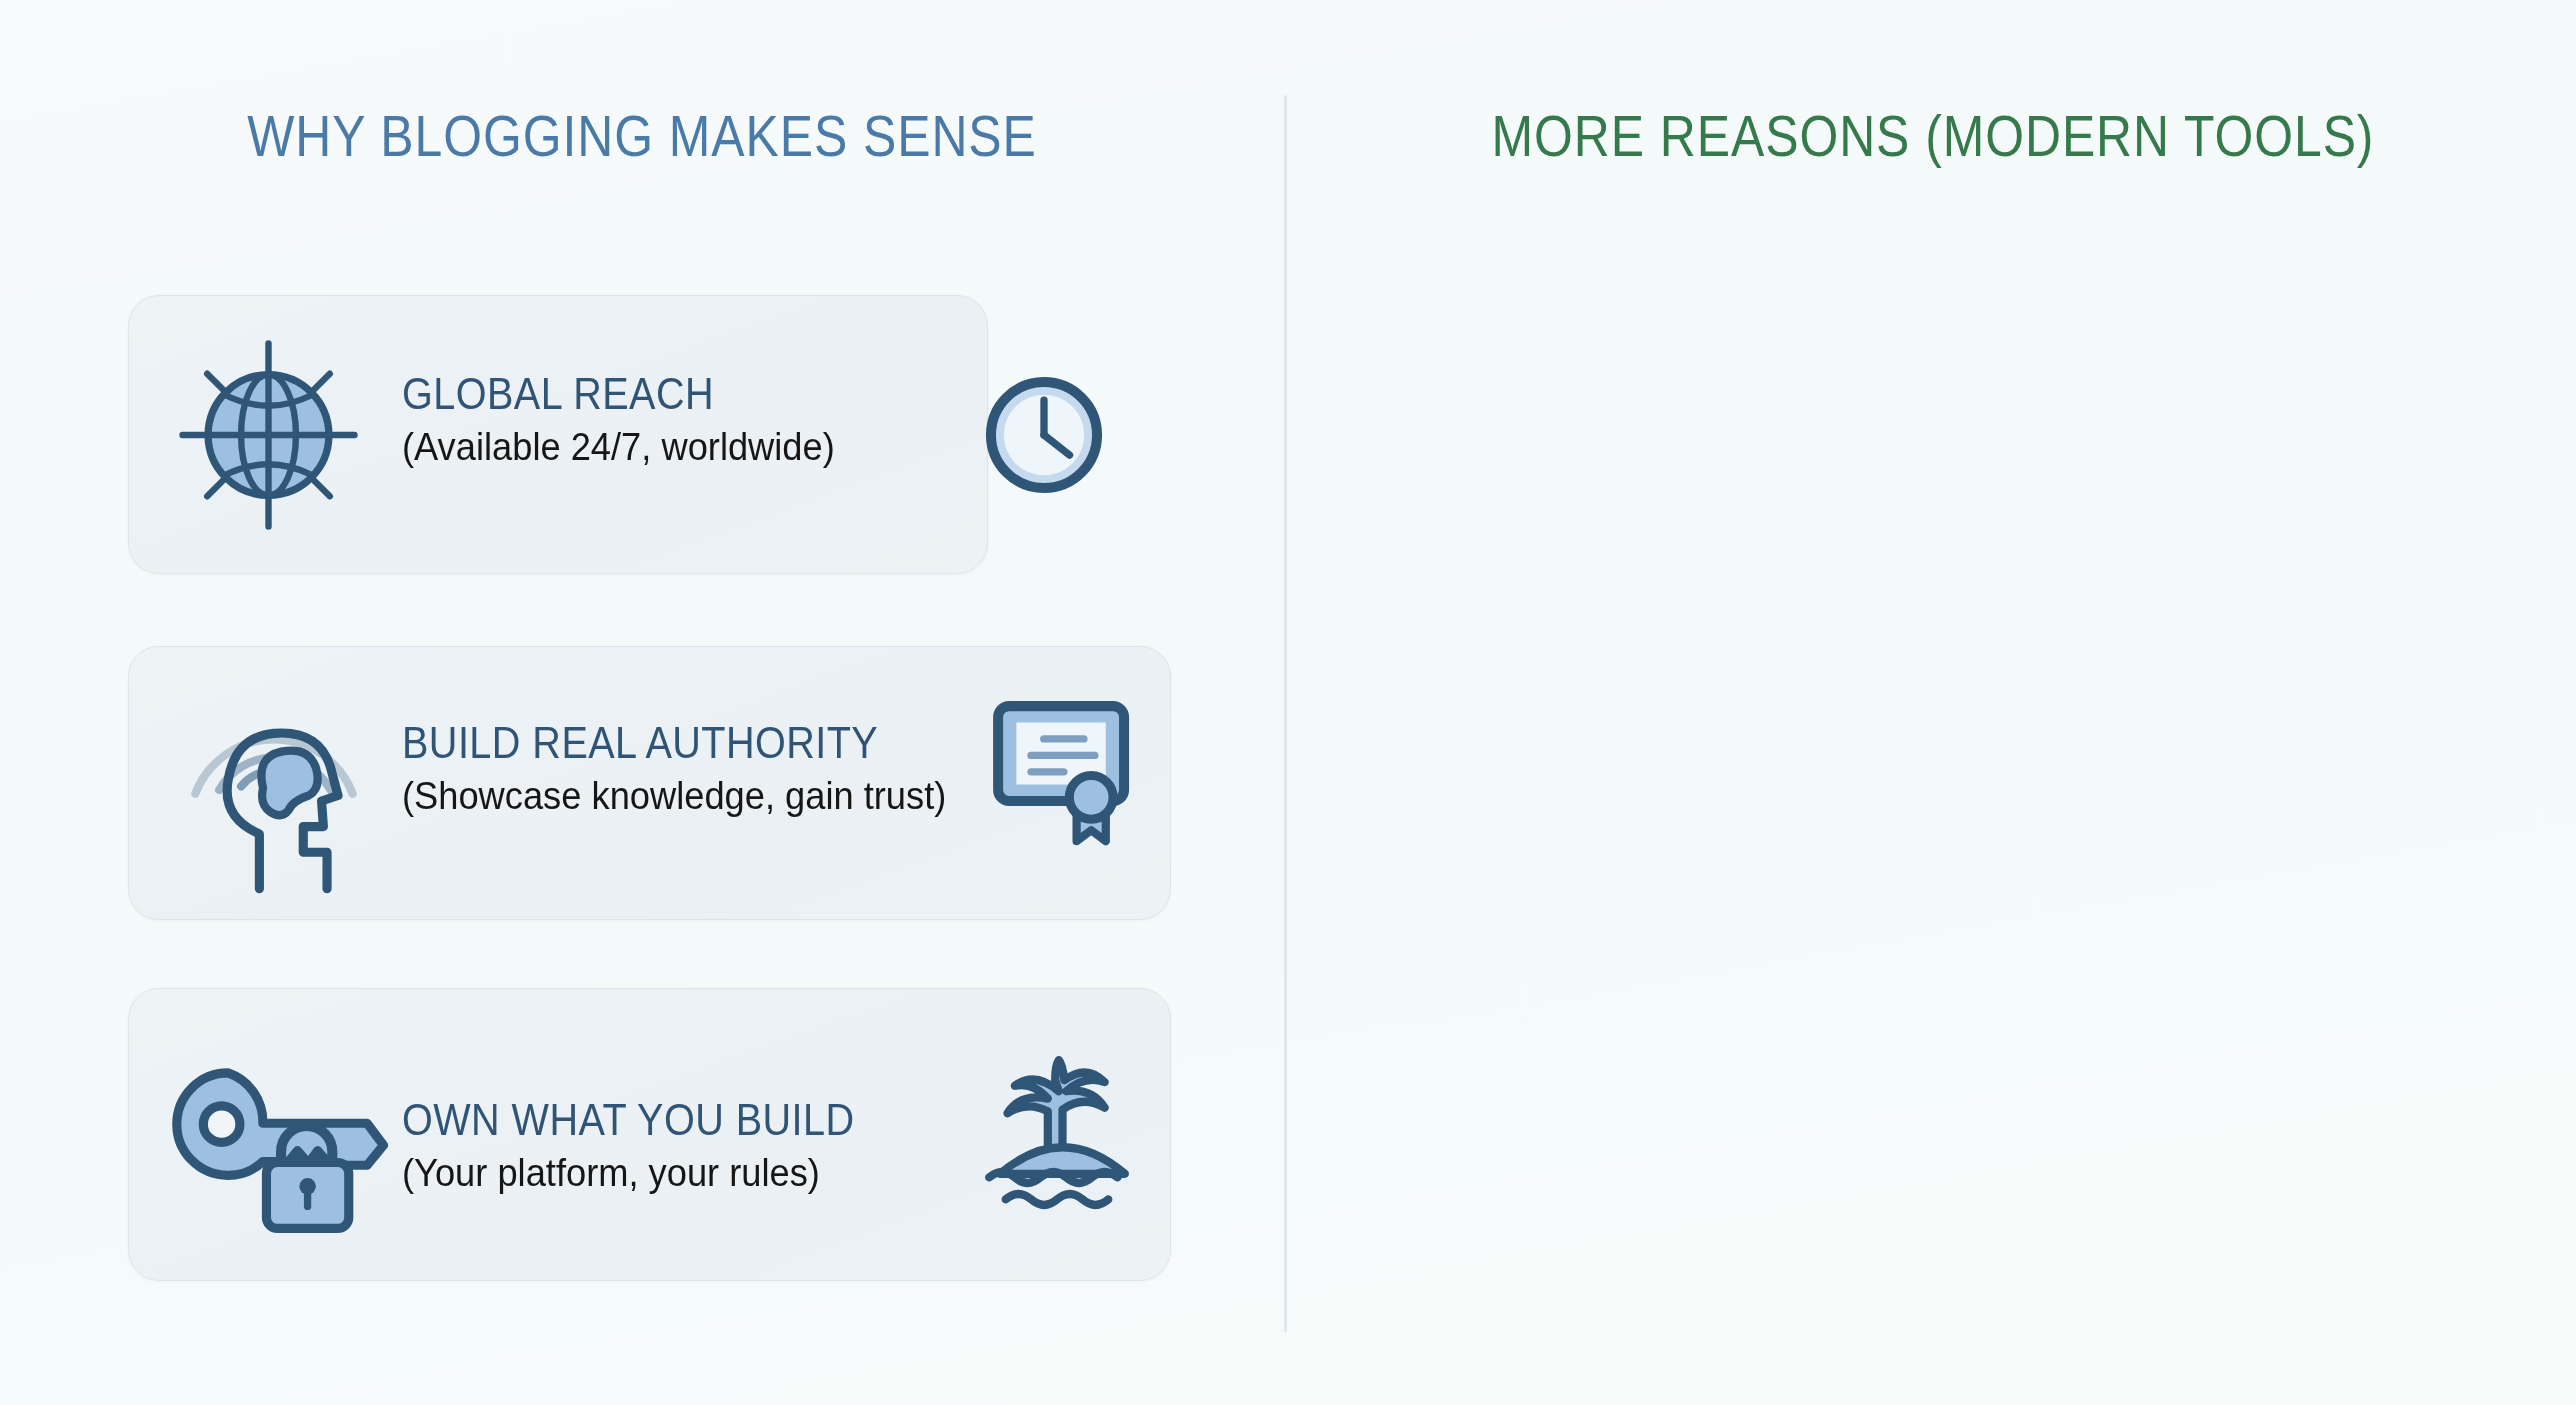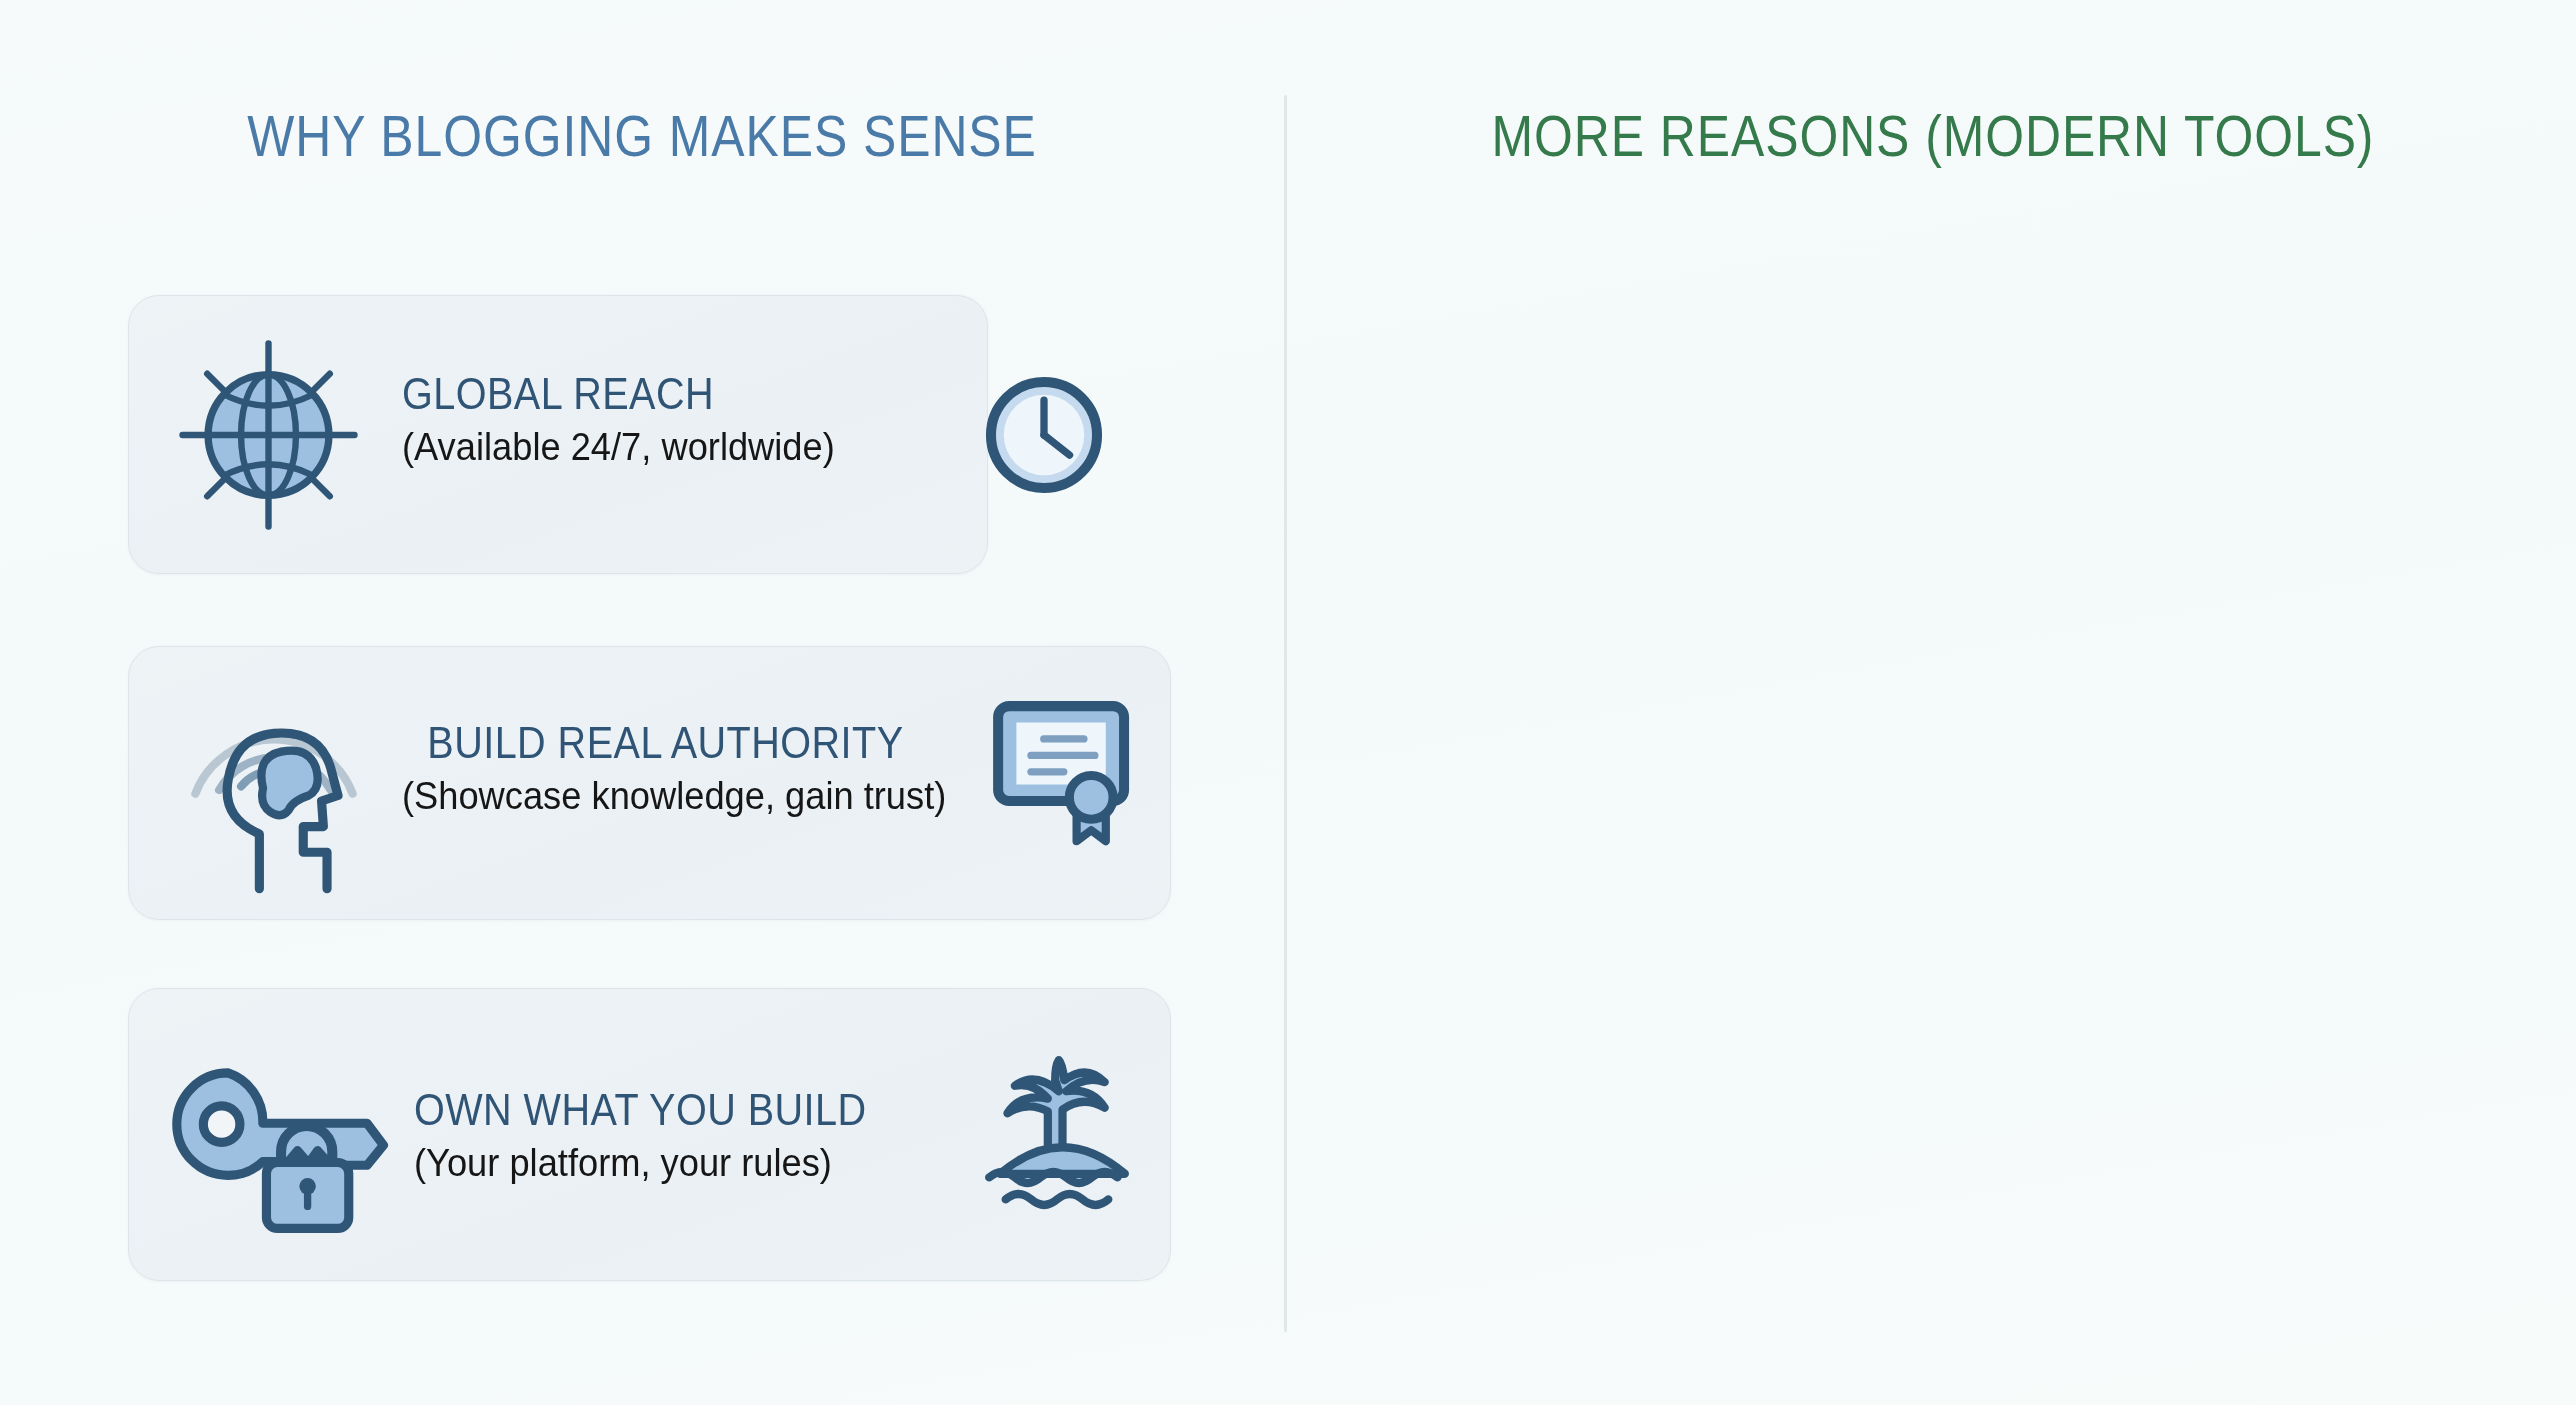--- a/index.html
+++ b/index.html
@@ -48,21 +48,21 @@
     display: flex;
     align-items: center;
   }
   .card.blue {
     background: linear-gradient(160deg,#eef3f6 0%, #eaf0f4 60%, #edf2f5 100%);
     border: 1.8px solid #dde5ea;
     box-shadow: 0 0.9px 2.7px rgba(80,100,120,.05);
   }
 
   .c1 { left: 128px;  top: 295px;  width: 860px; height: 279px; }
-  .c2 { left: 128px;  top: 646px;  width: 1043px; height: 274px; text-align: center; }
+  .c2 { left: 128px;  top: 646px;  width: 1043px; height: 274px; }
   .c3 { left: 128px;  top: 988px; width: 1043px; height: 293px; }
 
   
   .txt { position: absolute; }
   .title {
     font-size: 44px;
     font-family: "Liberation Sans Narrow", "Liberation Sans", sans-serif;
     letter-spacing: 0.5px;
     transform: scaleX(0.9);
     transform-origin: left center;
@@ -169,21 +169,21 @@
       <div class="ico" style="left:35px; top:71px;">
         <svg width="225" height="174" viewBox="0 0 246 190">
           <path d="M70 14 a56 56 0 1 0 0 112 a56 56 0 0 0 38 -15 h28 l10 -12 l12 14 l10 -14 l14 16 h40 l18 -22 l-18 -24 h-114 a56 56 0 0 0 -38 -55 z" fill="#9dc0e0" stroke="#2f5677" stroke-width="10" stroke-linejoin="round"></path>
           <circle cx="63" cy="70" r="20" fill="#f1f5f8" stroke="#2f5677" stroke-width="10"></circle>
           <path d="M128 118 v-18 a28 28 0 0 1 56 0 v18" fill="none" stroke="#2f5677" stroke-width="11"></path>
           <rect x="112" y="112" width="90" height="72" rx="12" fill="#9dc0e0" stroke="#2f5677" stroke-width="10"></rect>
           <circle cx="157" cy="138" r="9" fill="#2f5677"></circle>
           <rect x="153" y="142" width="8" height="22" rx="4" fill="#2f5677"></rect>
         </svg>
       </div>
-      <div class="txt" style="left:273px; top:96px;margin-left:12px;">
+      <div class="txt" style="left:273px; top:106px;">
         <div class="title blue">OWN WHAT YOU BUILD</div>
         <div class="sub">(Your platform, your rules)</div>
       </div>
 
       <div class="ico" style="left:851px; top:71px;">
         <svg width="165" height="156" viewBox="0 0 180 170">
           <path d="M86 34 q-26 -22 -48 -6 q20 -4 36 14 q-30 -6 -44 16 q22 -14 44 -2 l0 68 l16 0 l0 -70 q22 -16 46 -2 q-14 -22 -42 -18 q20 -18 42 -10 q-20 -20 -44 -2 q-2 -18 -6 -22 q-4 6 -4 22 z" fill="#9dc0e0" stroke="#2f5677" stroke-width="9" stroke-linejoin="round"></path>
           <path d="M22 124 q68 -58 136 0 z" fill="#9dc0e0" stroke="#2f5677" stroke-width="9" stroke-linejoin="round"></path>
           <g fill="none" stroke="#2f5677" stroke-width="9" stroke-linecap="round">
             <path d="M10 128 q14 -12 28 0 t28 0 t28 0 t28 0 t28 0"></path>

